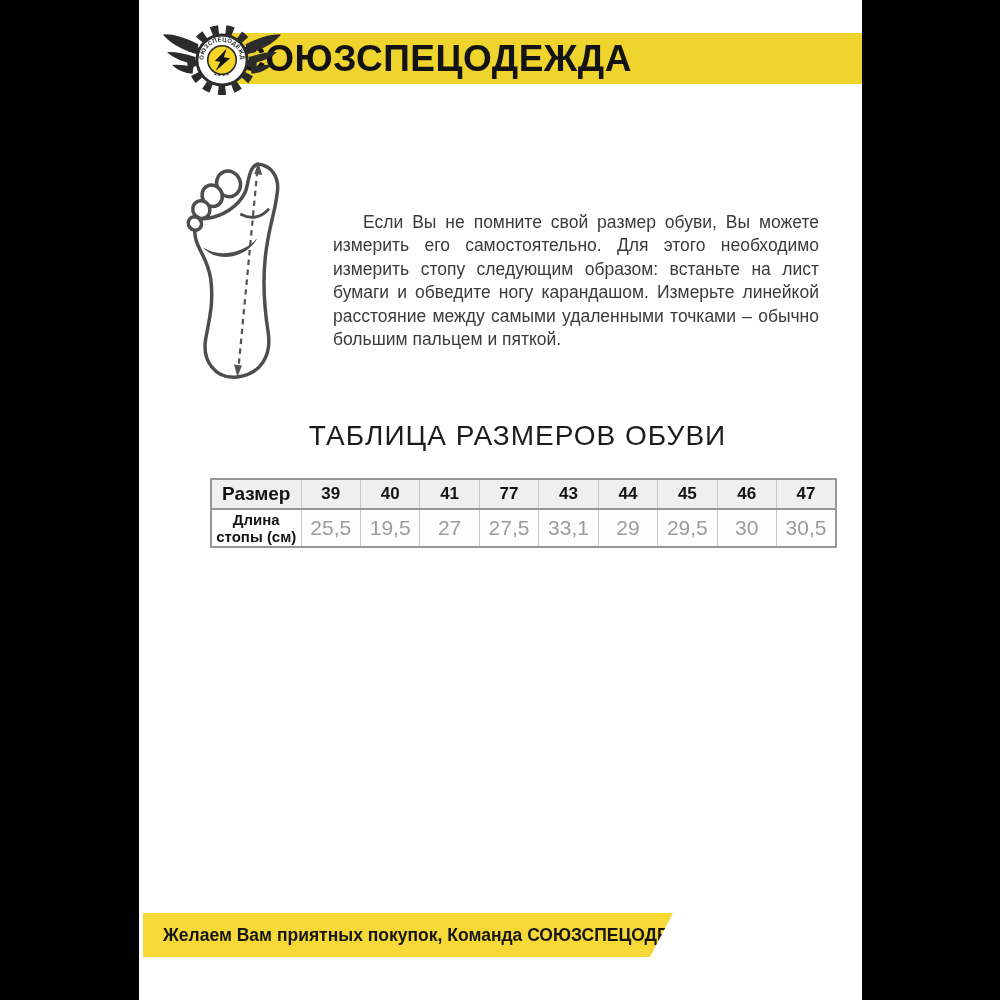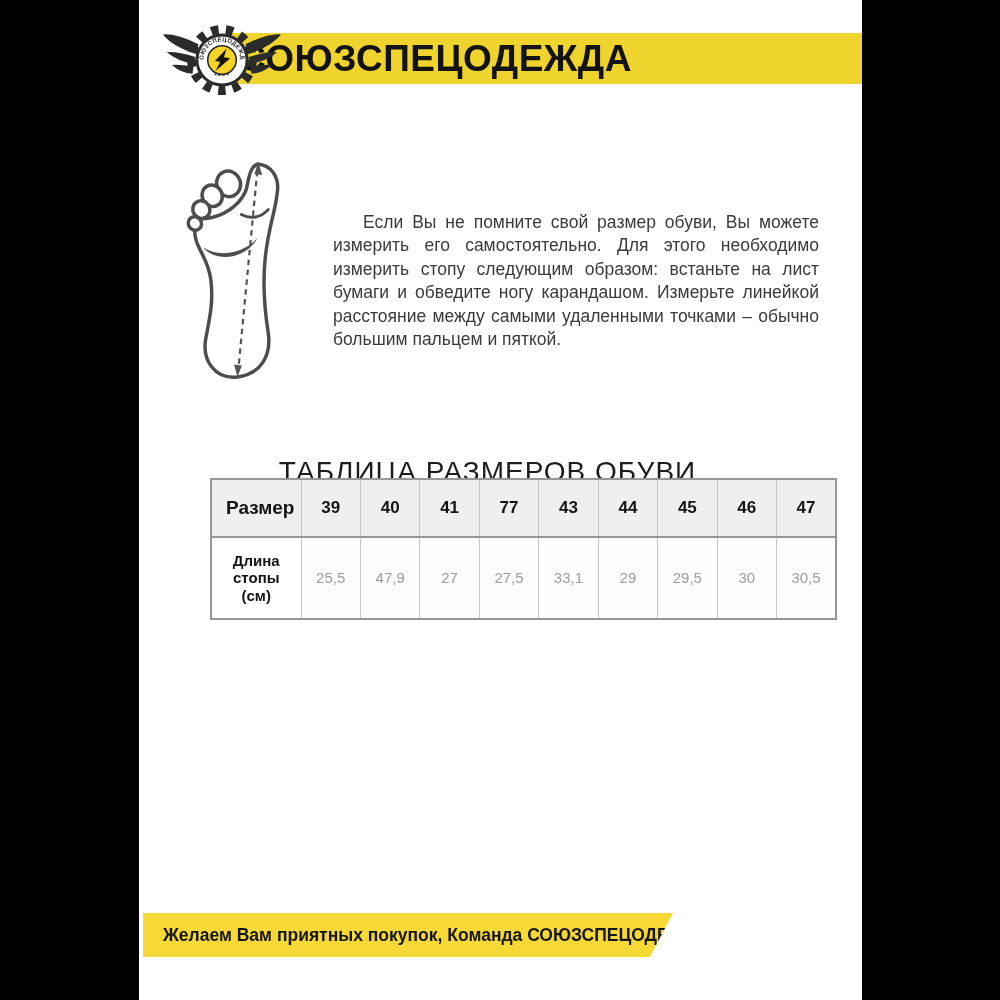--- a/index.html
+++ b/index.html
@@ -34,38 +34,38 @@
     margin:0 0 0 28px;font-size:19px;font-weight:bold;color:#111;
     text-decoration:underline;letter-spacing:0.2px;
   }
   .guide p{
     margin:16px 0 0 0;font-size:17.5px;line-height:23.4px;
     text-align:justify;text-indent:30px;font-weight:400;
   }
 
   
   .table-title{
-    position:absolute;left:126px;top:420px;width:723px;text-align:center;
-    font-size:28px;color:#1c1c1c;font-weight:400;letter-spacing:1px;margin-top:36px;
+    position:absolute;left:156px;top:420px;width:723px;text-align:center;
+    font-size:28px;color:#1c1c1c;font-weight:400;letter-spacing:1px;
   }
   .size-table{
     position:absolute;left:210px;top:478px;width:627px;
     border-collapse:collapse;table-layout:fixed;
     border:2px solid #979797;
   }
   .size-table td{
     border-left:1px solid #c6c6c6;border-right:1px solid #c6c6c6;
-    text-align:center;vertical-align:middle;padding:14px;
+    text-align:center;vertical-align:middle;padding:0;
   }
   .row-sizes td{
     height:28px;background:#efefef;font-weight:bold;font-size:17px;color:#141414;
     border-bottom:2px solid #979797;
   }
   .row-sizes td.head-cell{font-size:19px;}
-  .row-lengths td{height:36px;background:#fdfdfd;font-size:15px;color:#9c9c9c;}
+  .row-lengths td{height:36px;background:#fdfdfd;font-size:21px;color:#9c9c9c;}
   .row-lengths td.head-cell{
     font-size:15px;font-weight:bold;color:#141414;line-height:1.15;background:#fff;margin-left:33px;
   }
 
   
   .footer-banner{
     position:absolute;left:143px;top:913px;width:530px;height:44px;
     background:#F6D936;
     clip-path:polygon(0 0, 100% 0, calc(100% - 23px) 100%, 0 100%);
   }
@@ -164,21 +164,21 @@
         <td>77</td>
         <td>43</td>
         <td>44</td>
         <td>45</td>
         <td>46</td>
         <td>47</td>
       </tr>
     <tr class="row-lengths">
       <td class="head-cell">Длина стопы (см)</td>
     <td>25,5</td>
-        <td>47,9</td>
+        <td>19,5</td>
         <td>27</td>
         <td>27,5</td>
         <td>33,1</td>
         <td>29</td>
         <td>29,5</td>
         <td>30</td>
         <td>30,5</td>
       </tr>
   </tbody>
 </table>

